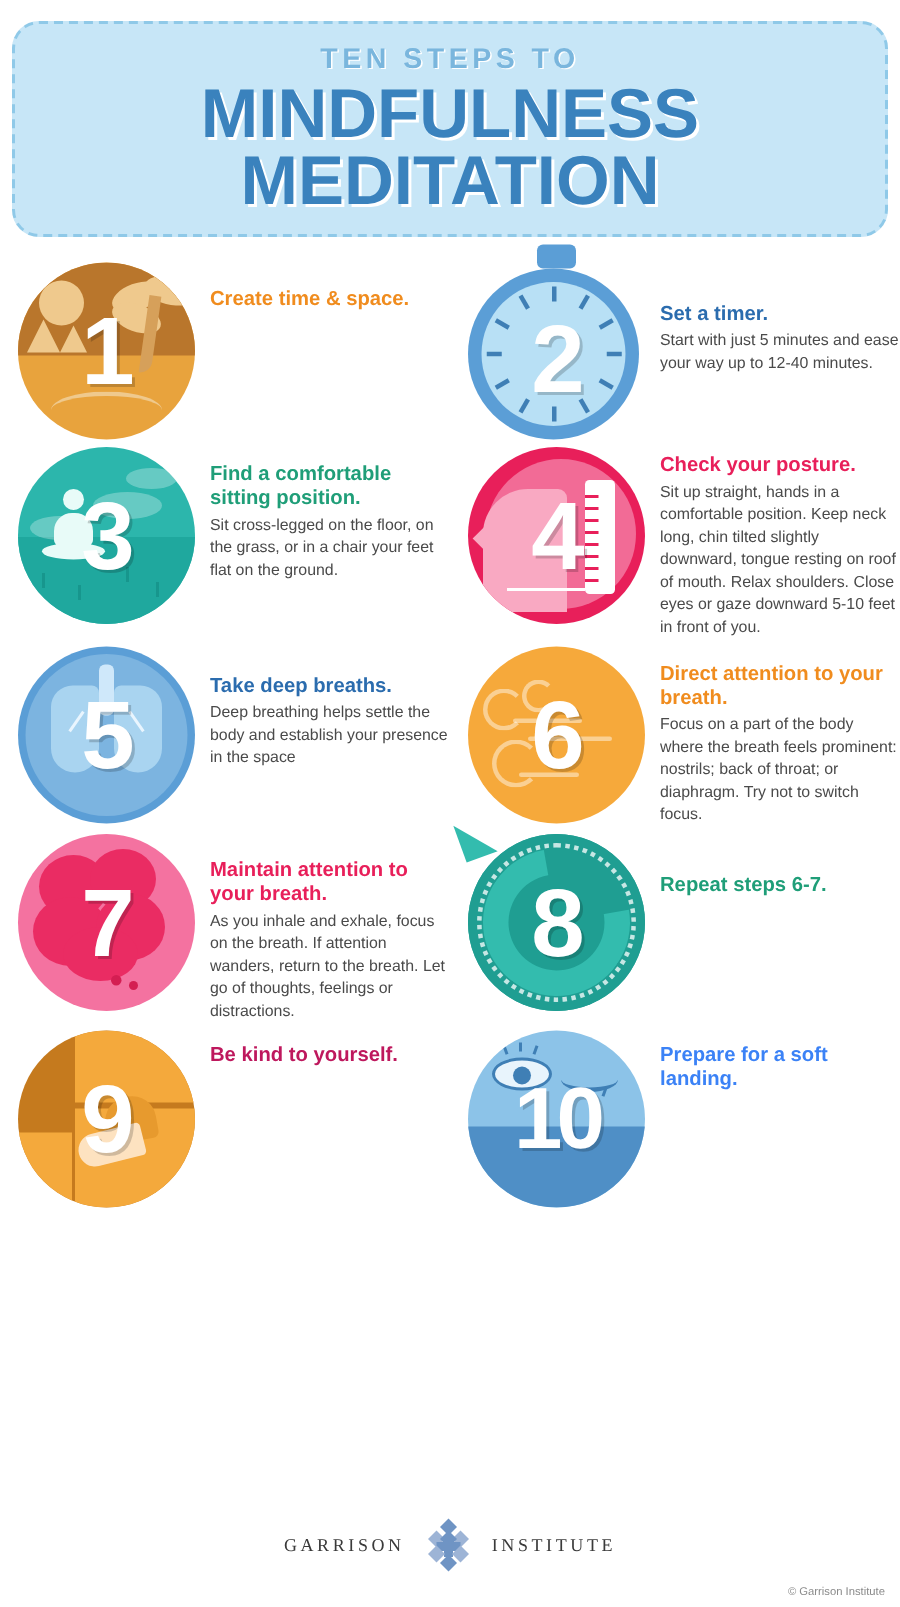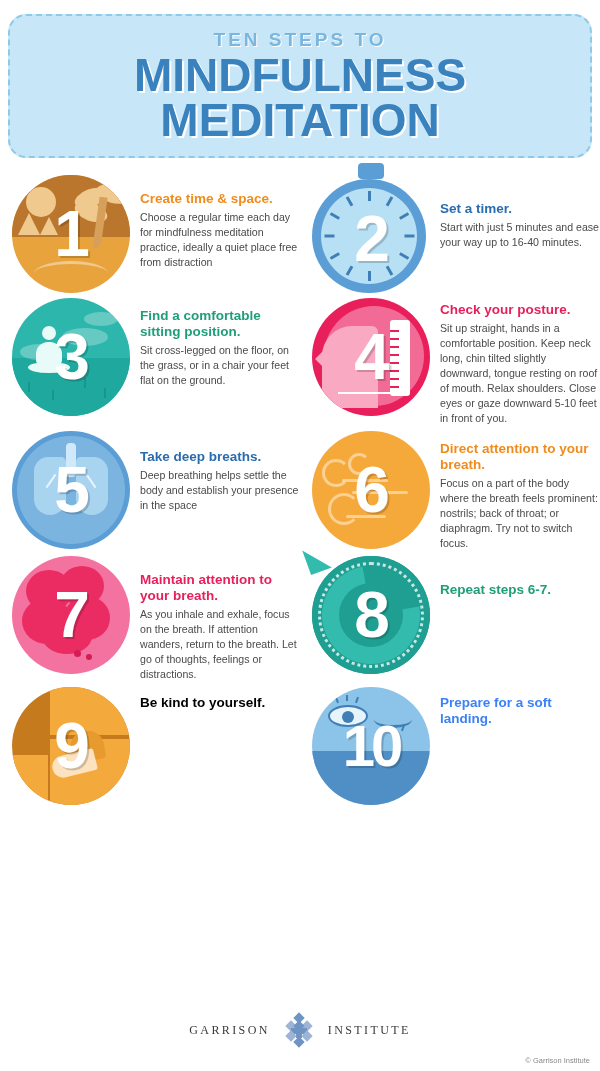--- a/index.html
+++ b/index.html
@@ -220,21 +220,20 @@
           <div class="lay sail2"></div>
         <div class="lay frond f1"></div>
           <div class="lay frond f2"></div>
           <div class="lay frond f3"></div>
         <div class="lay trunk"></div>
           <div class="lay wave"></div>
         <div class="badge-num">1</div>
       </div>
       <div class="txt">
         <p class="step-head" style="color:#f08c1e">Create time &amp; space.</p>
-        <p class="step-body">Choose a regular time each day for mindfulness meditation practice, ideally a quiet place free from distraction</p>
       </div>
     </div>
     <div class="cell right">
       <div class="badge b2">
         <div class="lay crown"></div>
           <div class="lay case"></div>
           <div class="lay face"></div>
         <div class="tk" style="transform:rotate(0deg)"></div>
         <div class="tk" style="transform:rotate(30deg)"></div>
         <div class="tk" style="transform:rotate(60deg)"></div>
@@ -244,21 +243,21 @@
         <div class="tk" style="transform:rotate(180deg)"></div>
         <div class="tk" style="transform:rotate(210deg)"></div>
         <div class="tk" style="transform:rotate(240deg)"></div>
         <div class="tk" style="transform:rotate(270deg)"></div>
         <div class="tk" style="transform:rotate(300deg)"></div>
         <div class="tk" style="transform:rotate(330deg)"></div>
         <div class="badge-num" style="top:54%">2</div>
       </div>
       <div class="txt" style="padding-top:26px">
         <p class="step-head" style="color:#2b6cae">Set a timer.</p>
-        <p class="step-body">Start with just 5 minutes and ease your way up to 16-40 minutes.</p>
+        <p class="step-body">Start with just 5 minutes and ease your way up to 12-40 minutes.</p>
       </div>
     </div>
   </div>
 
   <div class="row">
     <div class="cell left">
       <div class="badge b3">
         <div class="lay grass"></div>
         <div class="lay cloud c1"></div>
           <div class="lay cloud c2"></div>
@@ -369,21 +368,21 @@
     <div class="cell left">
       <div class="badge b9">
         <div class="q" style="left:38px;top:0;width:80px;height:48px"></div>
         <div class="q" style="left:38px;top:52px;width:80px;height:66px"></div>
         <div class="q" style="left:0;top:68px;width:36px;height:50px"></div>
         <div class="heart" style="left:58px;top:44px;width:34px;height:30px;border-radius:16px 16px 4px 4px;transform:rotate(-10deg)"></div>
         <div class="hand" style="left:40px;top:66px;width:44px;height:22px;transform:rotate(-14deg)"></div>
         <div class="badge-num">9</div>
       </div>
       <div class="txt" style="padding-top:8px">
-        <p class="step-head" style="color:#000000">Be kind to yourself.</p>
+        <p class="step-head" style="color:#be185d">Be kind to yourself.</p>
       </div>
     </div>
     <div class="cell right">
       <div class="badge b10">
         <div class="lay water"></div>
         <div class="lay eyeopen"></div>
           <div class="lay pupil"></div>
         <div class="lay eyeclosed"></div>
         <div class="lash" style="left:24px;top:10px;transform:rotate(-20deg)"></div>
         <div class="lash" style="left:34px;top:8px"></div>

